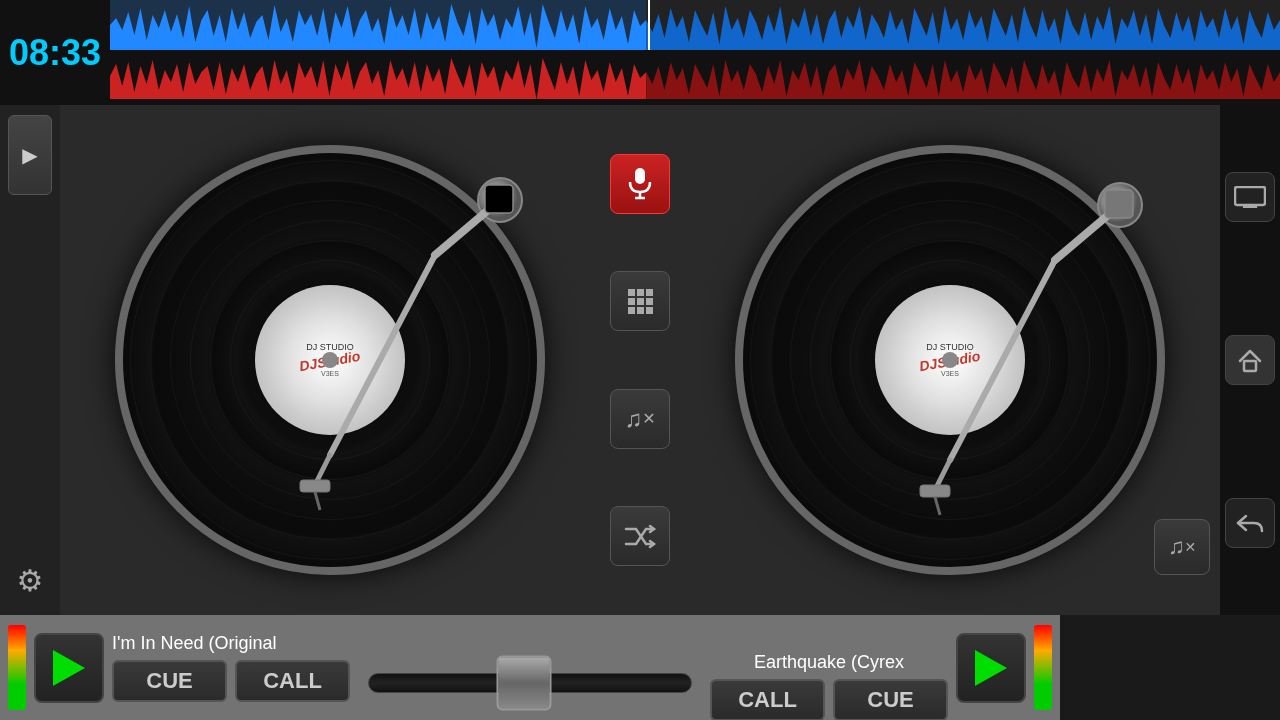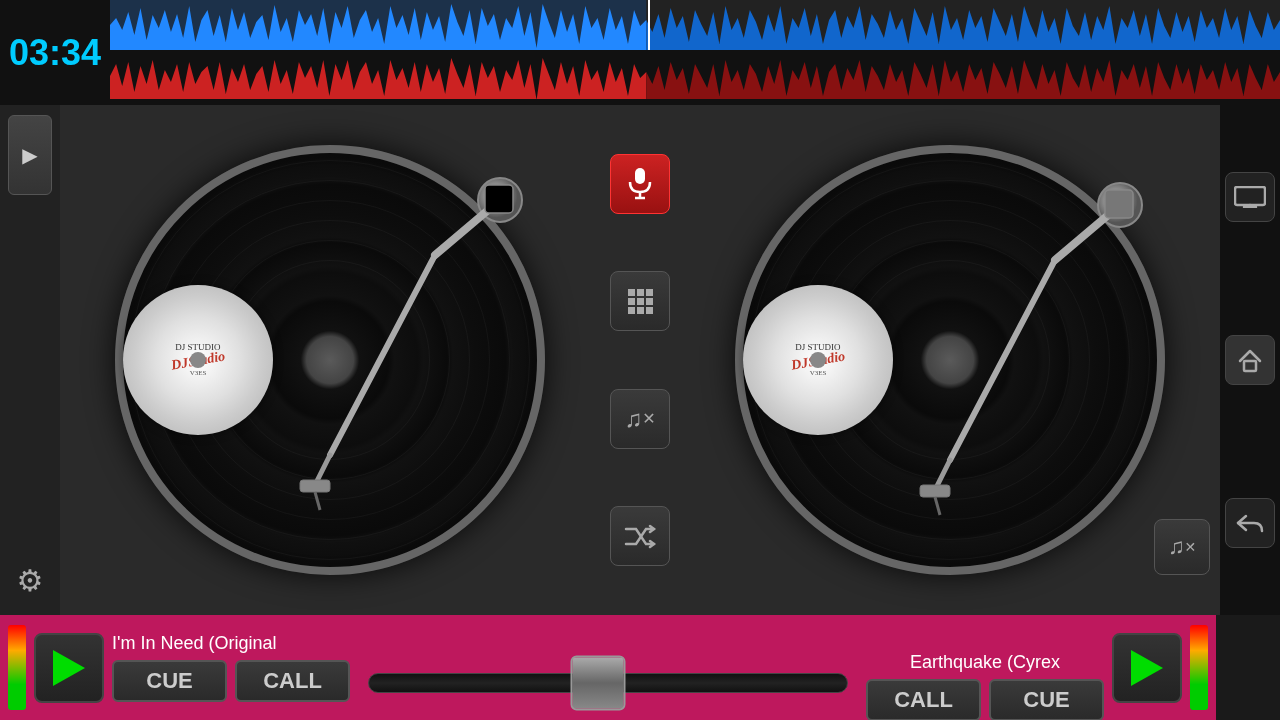--- a/index.html
+++ b/index.html
@@ -197,21 +197,21 @@
         #555 88%,
         #777 92%,
         #555 95%,
         #444 100%
       );
       border: 8px solid #666;
       box-shadow: 0 0 30px rgba(0,0,0,0.8), inset 0 0 20px rgba(0,0,0,0.5);
       position: relative;
       display: flex;
       align-items: center;
-      font-family: Liberation Serif, serif;
+      justify-content: center;
     }
 
     .label {
       width: 150px;
       height: 150px;
       border-radius: 50%;
       background: radial-gradient(circle at 50% 50%, #fff 0%, #e0e0e0 40%, #ccc 60%, #bbb 80%, #aaa 100%);
       position: relative;
       display: flex;
       align-items: center;
@@ -252,23 +252,23 @@
       position: absolute;
       border-radius: 50%;
       border: 1px solid rgba(255,255,255,0.04);
       top: 50%;
       left: 50%;
       transform: translate(-50%, -50%);
     }
 
     
     #bottom-bar {
-      width: 1216px;
+      width: 1060px;
       height: 105px;
-      background: #be185d;
+      background: #737373;
       display: flex;
       align-items: center;
       padding: 3px 8px;
       gap: 8px;
     }
 
     .volume-bar {
       width: 18px;
       height: 85px;
       background: linear-gradient(180deg, #ff0000 0%, #ffaa00 30%, #00cc00 70%, #00cc00 100%);
@@ -395,21 +395,21 @@
     }
 
     .nav-btn.house {
       background: #333;
     }
   </style>
 </head>
 <body>
 
 <div id="waveform-section">
-  <div id="time-left">03:34</div>
+  <div id="time-left">08:33</div>
   <div id="waveform-container">
     <div class="waveform-top">
       <div id="playhead"></div>
       <svg class="waveform-svg" viewBox="0 0 960 50" preserveAspectRatio="none" xmlns="http://www.w3.org/2000/svg">
 
         <rect x="0" y="0" width="440" height="50" fill="#1155aa" opacity="0.3"></rect>
         <polyline fill="#2288ff" stroke="none" points="
           0,25 5,18 10,30 15,12 20,35 25,8 30,40 35,15 40,28 45,10 50,32 55,14 60,38 65,6 70,42 75,20 80,10 85,36 90,15 95,42 100,8 105,30 110,12 115,38 120,22 125,15 130,40 135,5 140,32 145,18 150,42 155,10 160,25 165,14 170,36 175,8 180,44 185,12 190,28 195,6 200,38 205,20 210,10 215,32 220,18 225,44 230,6 235,28 240,15 245,35 250,8 255,40 260,12 265,30 270,16 275,42 280,4 285,22 290,36 295,10 300,44 305,8 310,26 315,14 320,40 325,18 330,28 335,6 340,36 345,12 350,48 355,4 360,22 365,38 370,10 375,32 380,14 385,44 390,6 395,28 400,18 405,40 410,8 415,30 420,16 425,44 430,10 435,26 440,20
           440,50 0,50"></polyline>
 

